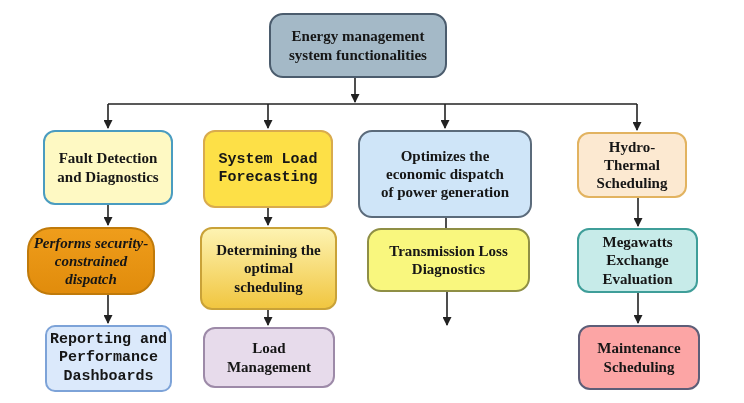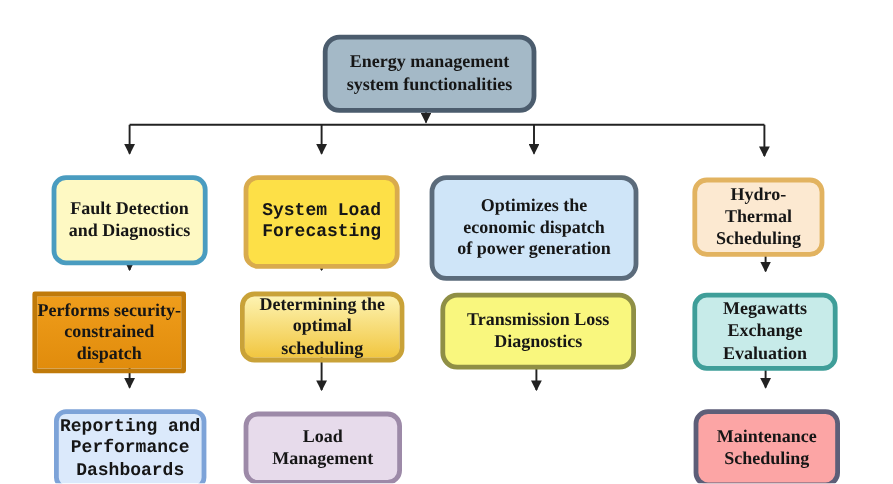--- a/index.html
+++ b/index.html
@@ -14,40 +14,39 @@
     overflow:hidden;
   }
   .connectors{
     position:absolute;left:0;top:0;width:744px;height:403px;
     pointer-events:none;
   }
   .node{
     position:absolute;
     box-sizing:border-box;
     display:flex;align-items:center;justify-content:center;
-    border:4px solid #4c1d95;
+    border:2px solid #4c1d95;
     border-radius:12px;
     text-align:center;
     padding:2px 0;
-    margin-top:16px;
   }
   .node .label{
     white-space:pre-line;
     font-weight:700;
     font-size:15px;
     line-height:1.22;
     color:#161616;
   }
   
   .n-root{left:269px;top:13px;width:178px;height:65px;border-radius:14px;}
   .n-c1r1{left:43px; top:130px;width:130px;height:75px;}
-  .n-c1r2{left:27px; top:227px;width:128px;height:68px;border-radius:2px;}
+  .n-c1r2{left:27px; top:227px;width:128px;height:68px;border-radius:24px;font-style:italic;}
   .n-c1r3{left:45px; top:325px;width:127px;height:67px;border-radius:10px;font-family:Liberation Mono, monospace;}
   .n-c2r1{left:203px;top:130px;width:130px;height:78px;}
-  .n-c2r2{left:200px;top:227px;width:137px;height:59px;}
+  .n-c2r2{left:200px;top:227px;width:137px;height:83px;}
   .n-c2r3{left:203px;top:327px;width:132px;height:61px;}
   .n-c3r1{left:358px;top:130px;width:174px;height:88px;border-radius:14px;}
   .n-c3r2{left:367px;top:228px;width:163px;height:64px;border-radius:14px;}
   .n-c3r3{left:383px;top:327px;width:130px;height:63px;}
   .n-c4r1{left:577px;top:132px;width:110px;height:66px;}
   .n-c4r2{left:577px;top:228px;width:121px;height:65px;}
   .n-c4r3{left:578px;top:325px;width:122px;height:65px;}
 </style>
 </head>
 <body>

